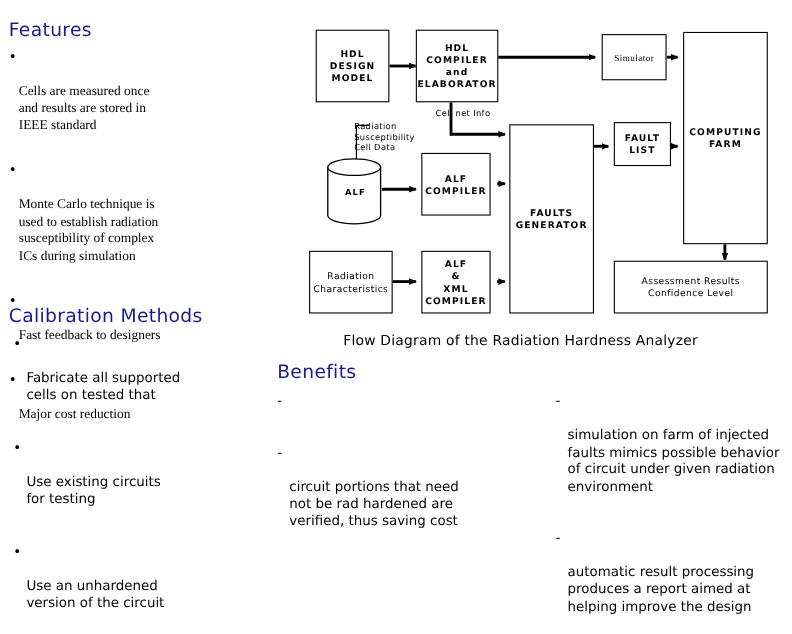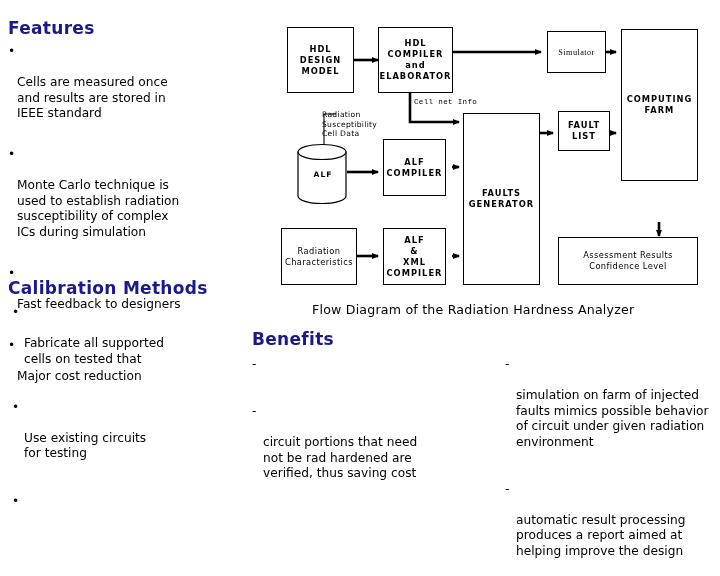--- a/index.html
+++ b/index.html
@@ -13,21 +13,21 @@
     position: relative;
     font-family: "DejaVu Sans", "Liberation Sans", sans-serif;
     color: #000000;
     overflow: hidden;
   }
 
   
   .section-heading {
     position: absolute;
     font-family: "DejaVu Sans", "Liberation Sans", sans-serif;
-    font-weight: bold;
+    font-weight: normal;
     color: #1a1a8c;
     white-space: nowrap;
   }
   #features-heading { left: 8px;  top: 18px; font-size: 17px; letter-spacing: .3px;}
   #calibration-heading { left: 8px; top: 278px; font-size: 17px; letter-spacing: .3px;}
   #benefits-heading { left: 252px; top: 329px; font-size: 17px; letter-spacing: .3px;}
 
   .bullet-list {
     position: absolute;
     margin: 0;
@@ -47,21 +47,21 @@
     left: 0;
     top: 0;
   }
   .bullet-list li .btext {
     display: block;
   }
 
   
   #features-list { left: 8px; top: 44px; width: 215px; }
   #features-list li { margin-bottom: 10px; padding-left: 9px; }
-  #features-list li .btext { text-indent: 0; }
+  #features-list li .btext { text-indent: 0; font-family: Liberation Serif, serif; }
 
   
   #calibration-list { left: 12px; top: 305px; width: 215px; }
   #calibration-list li { margin-bottom: 17px; padding-left: 12px; }
 
   
   #benefits-col-left  { left: 252px; top: 357px; width: 205px; }
   #benefits-col-right { left: 505px; top: 357px; width: 210px; }
   #benefits-col-left li,
   #benefits-col-right li { margin-bottom: 16px; padding-left: 11px; }
@@ -156,20 +156,22 @@
     <span class="btext">Fabricate all supported
 cells on tested that</span>
   </li>
   <li>
     <span class="marker">•</span>
     <span class="btext">Use existing circuits
  for testing</span>
   </li>
   <li>
     <span class="marker">•</span>
+    <span class="btext">Use an unhardened
+version of the circuit</span>
   </li>
 
 </ul>
 
 <div class="section-heading" id="benefits-heading">Benefits</div>
 
 <ul class="bullet-list" id="benefits-col-left">
   <li>
     <span class="marker">-</span>
   </li>
@@ -252,21 +254,21 @@
     <span class="boxlabel">HDL
 COMPILER
 and
 ELABORATOR</span>
   </div>
 
   <div class="dbox thin" style="left:547px; top:31px; width:59px; height:42px;font-family:Liberation Serif, serif;">
     <span class="boxlabel">Simulator</span>
   </div>
 
-  <div class="dbox" style="left:621px; top:29px; width:77px; height:152px;">
+  <div class="dbox" style="left:621px; top:29px; width:77px; height:193px;">
     <span class="boxlabel">COMPUTING
 FARM</span>
   </div>
 
   <div class="dbox" style="left:558px; top:111px; width:52px; height:40px;">
     <span class="boxlabel">FAULT
 LIST</span>
   </div>
 
   <div class="dbox" style="left:463px; top:113px; width:77px; height:172px;justify-content:center;">
@@ -289,21 +291,21 @@
 &amp;
 XML
 COMPILER</span>
   </div>
 
   <div class="dbox thin" style="left:558px; top:237px; width:140px; height:48px;">
     <span class="boxlabel">Assessment Results
 Confidence Level</span>
   </div>
 
-  <div class="free-label" style="left:414px; top:98px;font-family:Liberation Mono, monospace;">Cell net Info</div>
+  <div class="free-label" style="left:396px; top:98px;">Cell net Info</div>
 
   <div class="free-label" style="left:322px; top:110px;">Radiation
 Susceptibility
 Cell Data</div>
 
   <div class="free-label" style="left:311px; top:170px; width:24px; text-align:center; font-weight:bold; letter-spacing:1px;">ALF</div>
 
   <div id="caption">Flow Diagram of the Radiation Hardness Analyzer</div>
 </div>
 

